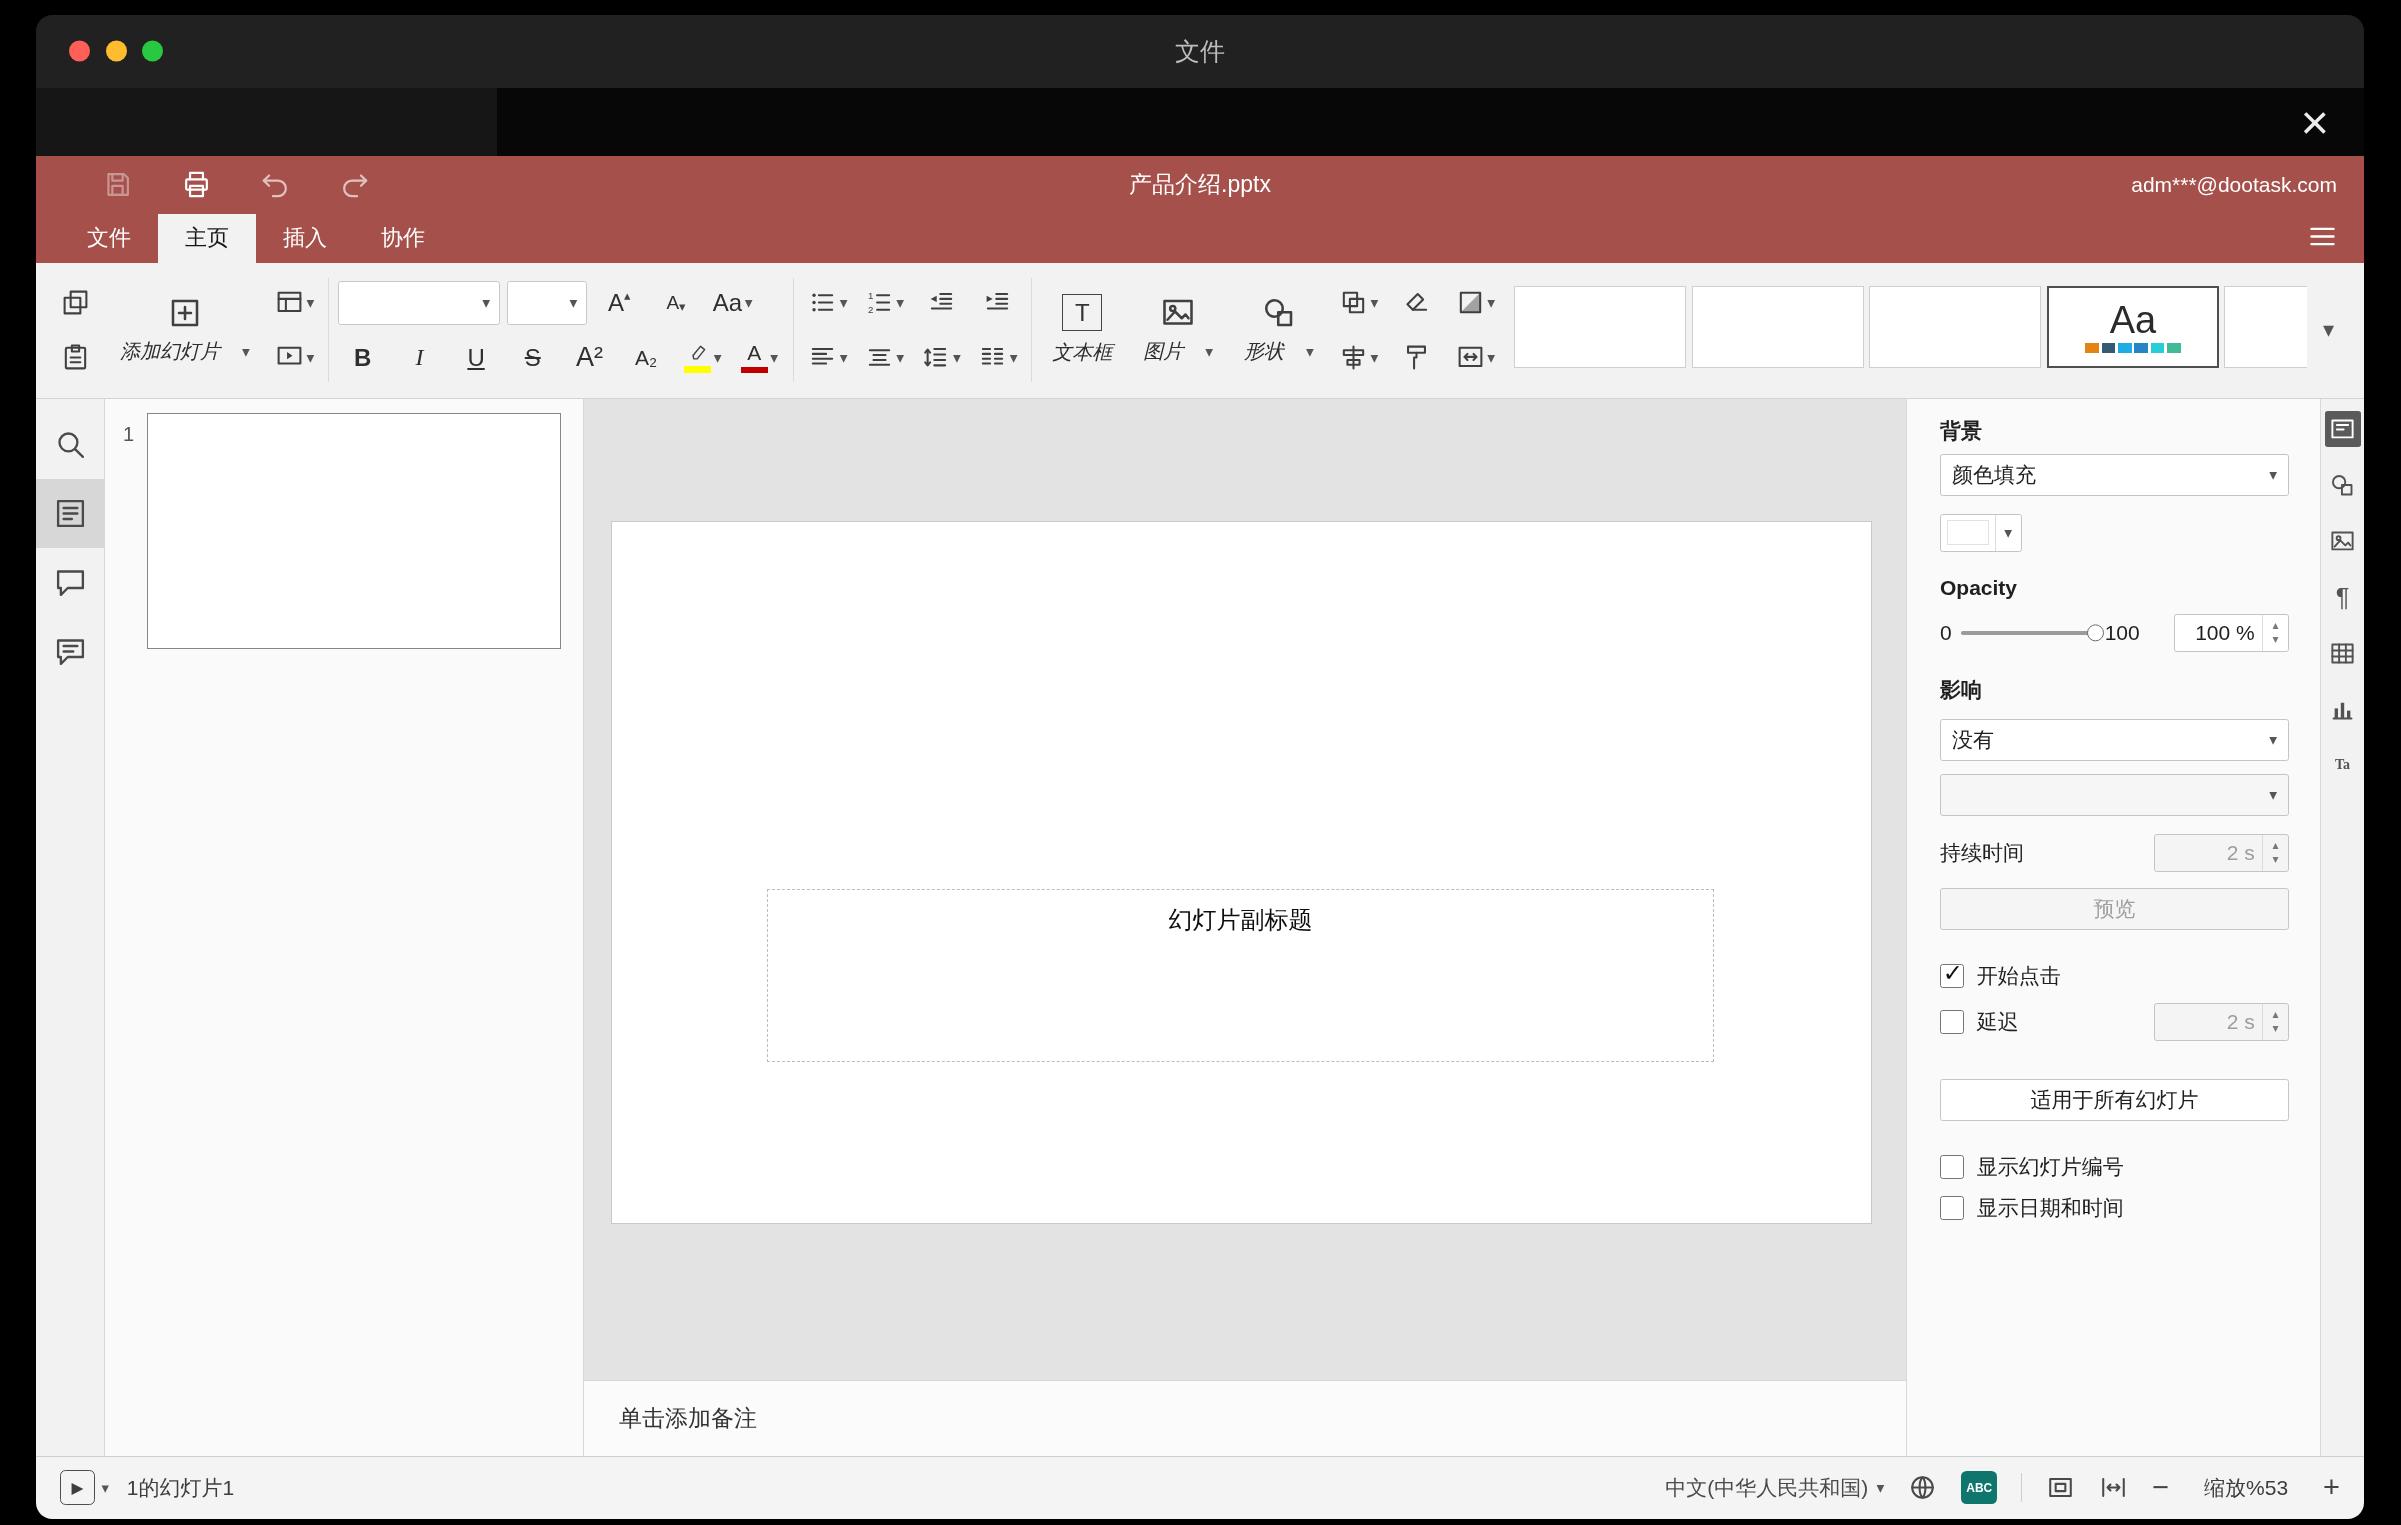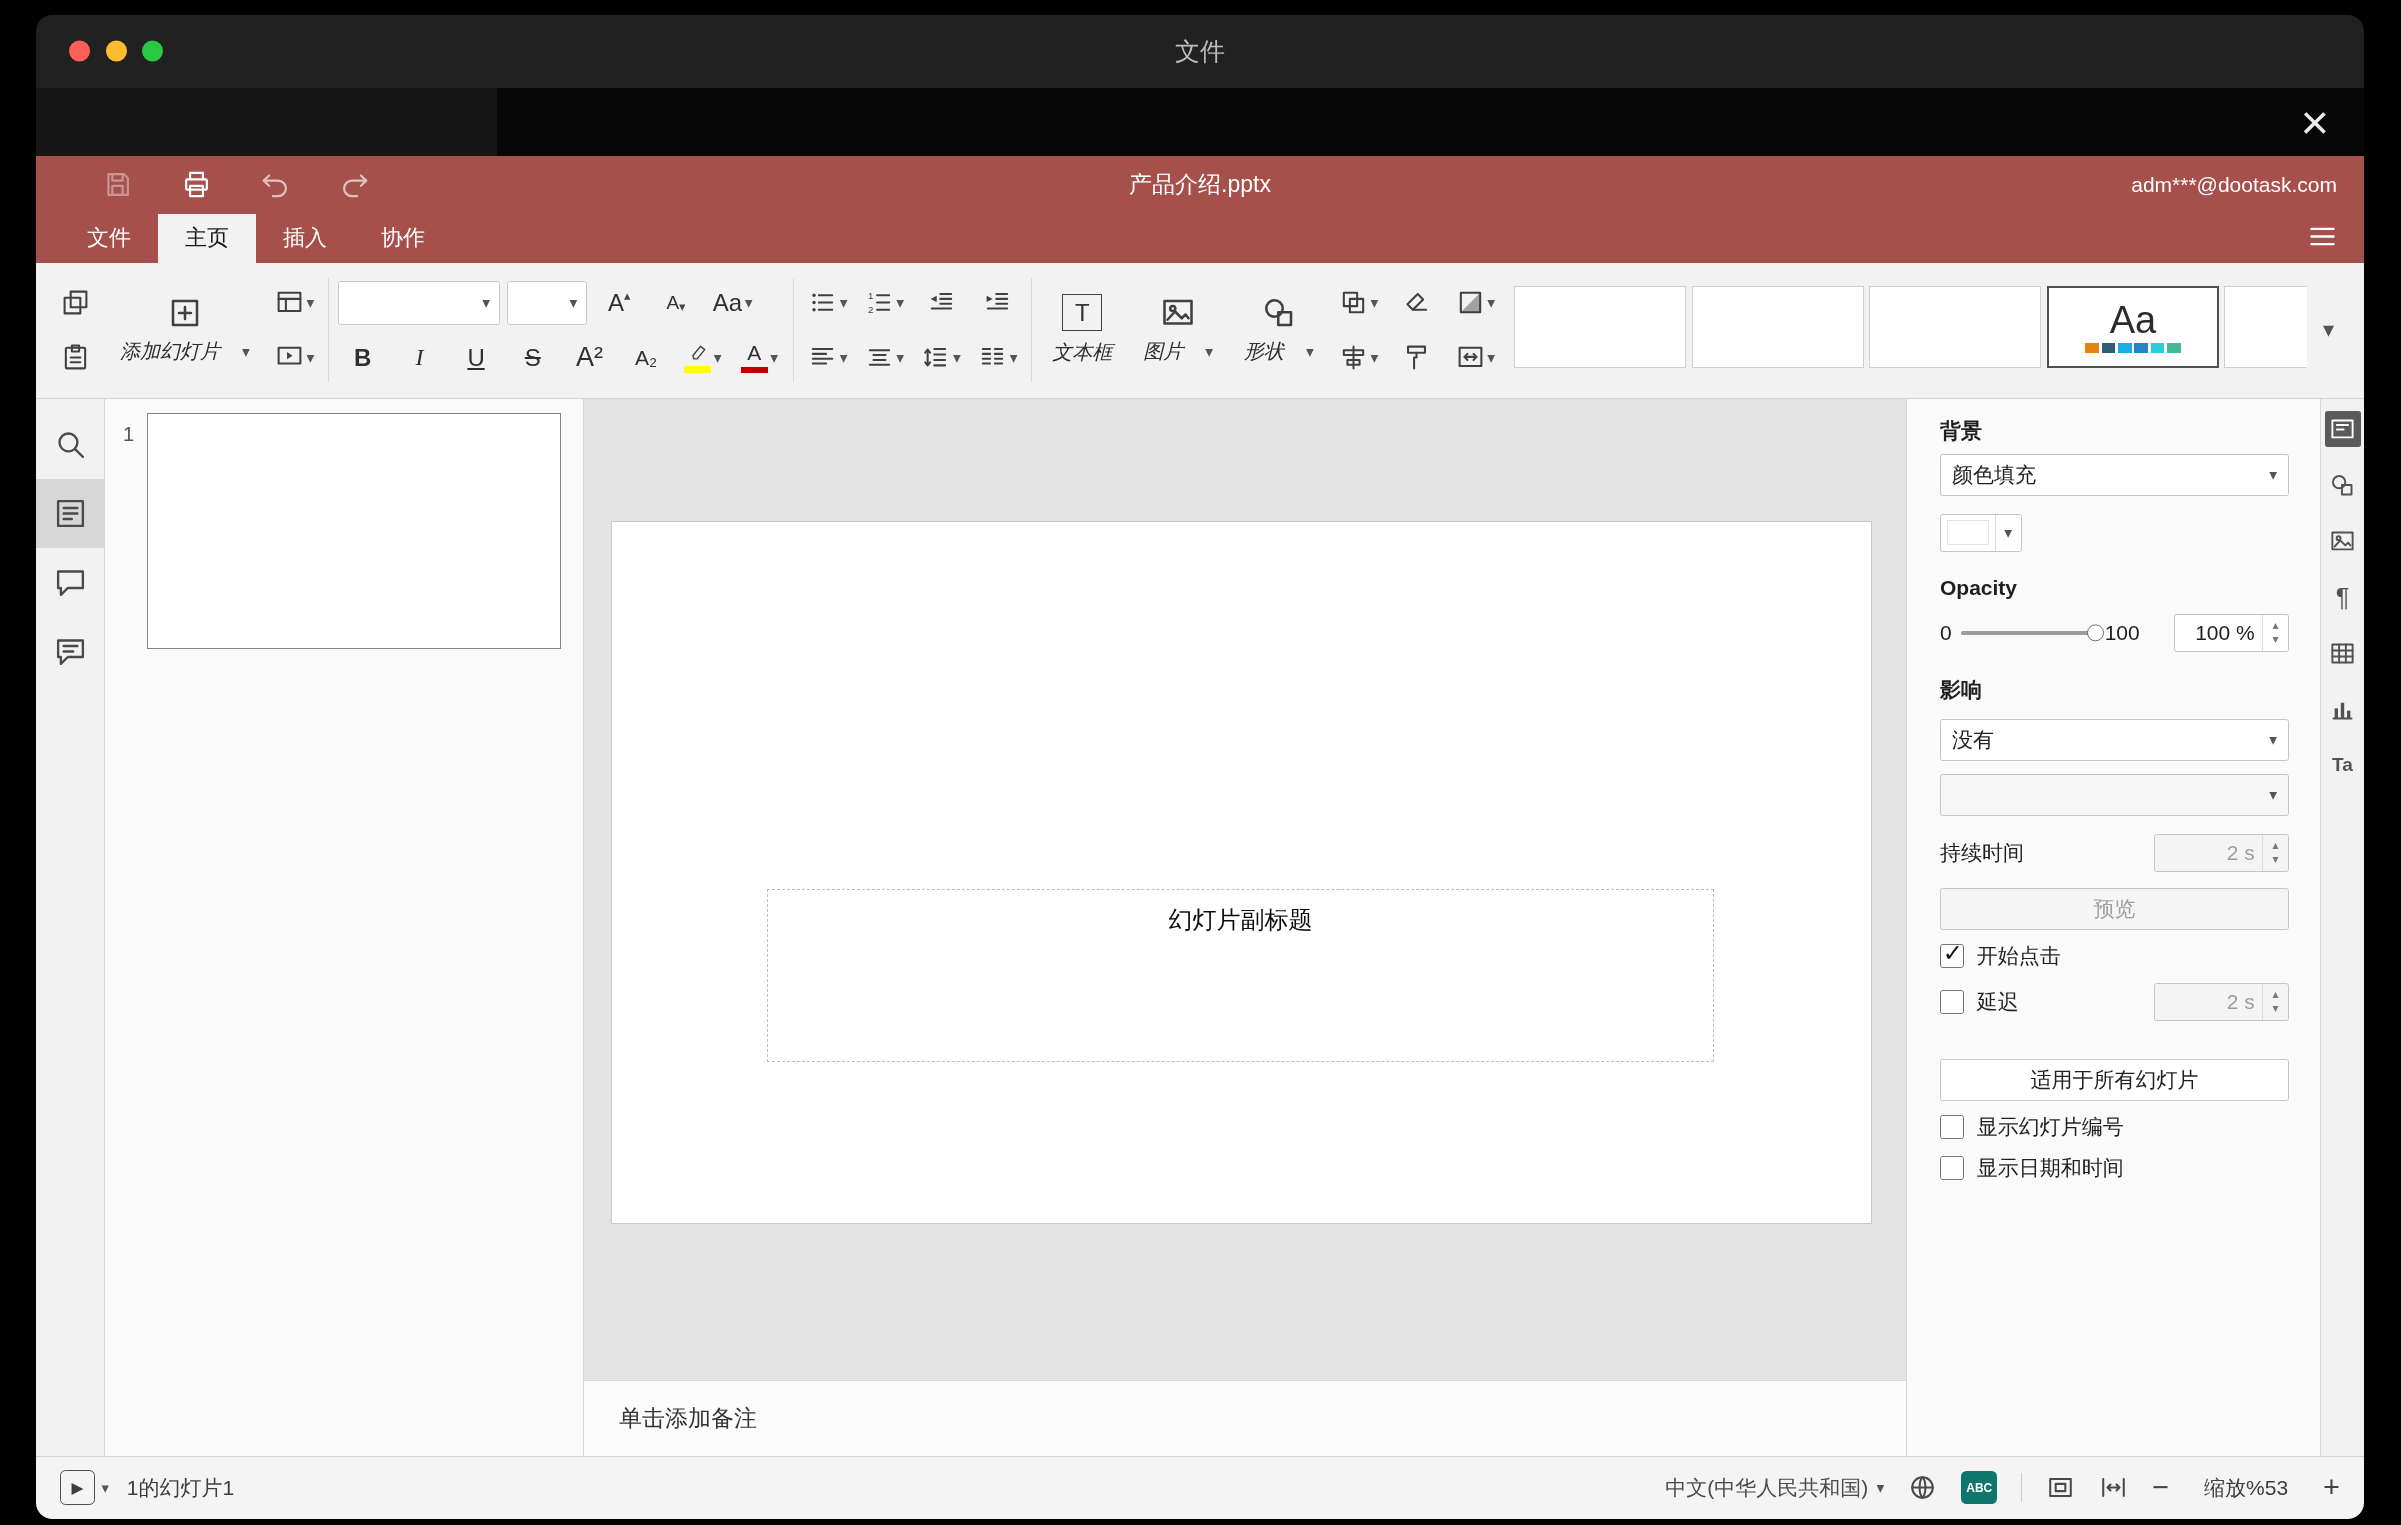--- a/index.html
+++ b/index.html
@@ -110,32 +110,32 @@
   .spin{width:115px;height:38px;background:#fff;border:0.9px solid #c4c4c4;border-radius:2.7px;display:flex;align-items:center;box-sizing:border-box;}
   .spin.dis{background:#f4f4f4;color:#9d9d9d;}
   .spin-val{flex:1;text-align:right;padding-right:7.3px;}
   .spin-ar{width:25px;height:100%;display:flex;flex-direction:column;align-items:center;justify-content:center;border-left:0.9px solid #dcdcdc;color:#777;font-size:12px;line-height:1.15;cursor:pointer;}
   .mla{margin-left:auto;}
   .pselgap1{margin-top:14.6px;}
   .pselgap2{margin-top:12.8px;}
   .durrow{display:flex;align-items:center;justify-content:space-between;margin-top:18px;}
   .pbtn{height:40px;border:0.9px solid #c6c6c6;border-radius:2.7px;background:#fff;display:flex;align-items:center;justify-content:center;margin-top:16.4px;cursor:pointer;}
   .pbtn.dis{background:#f5f5f5;color:#9f9f9f;}
-  .cbrow{display:flex;align-items:center;gap:12.8px;margin-top:12px;cursor:pointer;}
+  .cbrow{display:flex;align-items:center;gap:12.8px;margin-top:32px;cursor:pointer;}
   .cbrow.tight{margin-top:12.8px;}
   .cb{width:24px;height:24px;background:#fff;border:1.8px solid #767676;border-radius:2.7px;position:relative;flex:none;box-sizing:border-box;}
   .cb.checked::after{content:"✓";position:absolute;left:1.8px;top:-5.5px;font-size:24px;color:#111;}
 
   
   .pstrip{width:43px;background:#f2f2f2;border-left:0.9px solid #d8d8d8;display:flex;flex-direction:column;align-items:center;padding-top:12.8px;gap:20px;flex:none;}
   .pi{width:36px;height:36px;display:flex;align-items:center;justify-content:center;color:#525252;border-radius:2.7px;cursor:pointer;}
   .pi svg{width:27px;height:27px;}
   .pi.active{background:#5a5a5a;color:#fff;}
   .pi-para{font-size:25.5px;}
-  .pi-ta{font-size:19px;font-weight:700;}
+  .pi-ta{font-size:14px;font-weight:700;font-family:Liberation Serif, serif;}
 
   
   .statusbar{height:62px;background:#f4f4f4;border-top:0.9px solid #cfcfcf;display:flex;align-items:center;padding:0 24px;flex:none;color:#3d3d3d;font-size:21px;}
   .ss-play{width:35px;height:35px;border:1.8px solid #4e4e4e;border-radius:5.5px;display:flex;align-items:center;justify-content:center;font-size:15.5px;color:#3d3d3d;cursor:pointer;box-sizing:border-box;}
   .ss-chev{margin-left:6.4px;color:#555;font-size:14.6px;cursor:pointer;}
   .ss-info{margin-left:18px;}
   .sright{margin-left:auto;display:flex;align-items:center;gap:24px;}
   .lang{color:#4a4a4a;cursor:pointer;display:flex;align-items:center;gap:8.2px;}
   .sicon{color:#4a4a4a;cursor:pointer;display:flex;align-items:center;justify-content:center;}
   .sicon svg{width:29px;height:29px;}

